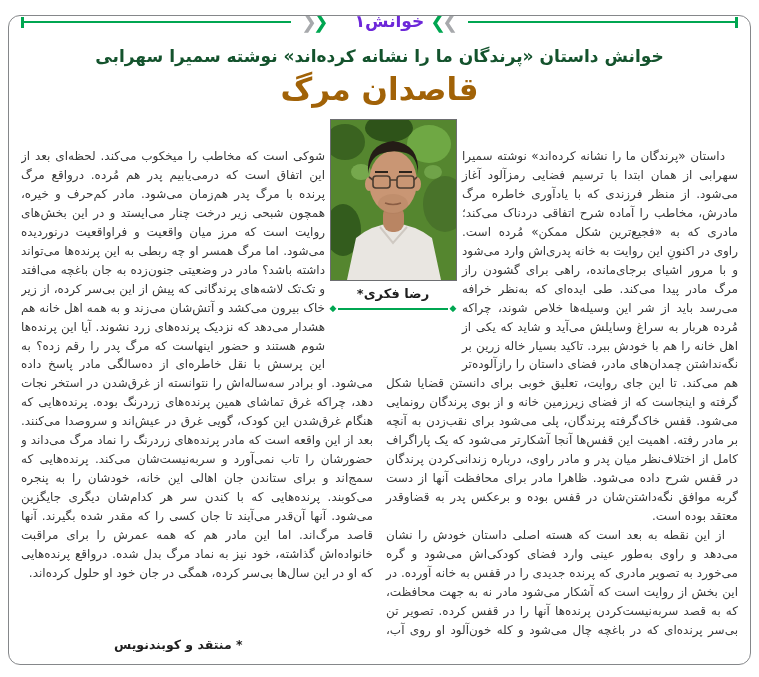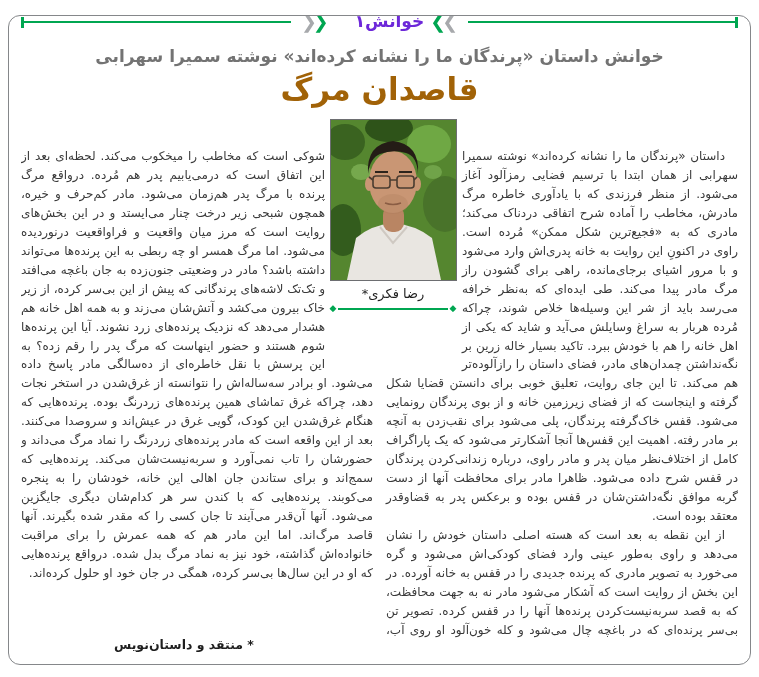--- a/index.html
+++ b/index.html
@@ -12,28 +12,28 @@
   .green-rule::before,.green-rule::after{content:"";position:absolute;top:-4px;width:3px;height:11px;background:#00A651;}
   .green-rule::before{left:-2px}
   .green-rule::after{right:-2px}
   .kicker{position:relative;z-index:2;direction:ltr;display:flex;align-items:center;justify-content:center;
     width:max-content;margin:-7px auto 0;background:#fff;padding:0 12px;}
   .chev-pair{display:flex;align-items:center;}
   .chev{font-size:19px;font-weight:bold;line-height:1;margin:0 -2px;}
   .chev.green{color:#00A651;}
   .chev.gray{color:#A7A9AC;}
   .kicker-label{color:#6d28d9;font-weight:bold;font-size:17px;padding:0 8px;direction:rtl;margin-left:20px;}
-  .headline{margin-top:15px;text-align:center;direction:rtl;font-weight:bold;font-size:17px;color:#737373;letter-spacing:-0.2px;}
+  .headline{margin-top:15px;text-align:center;direction:rtl;font-weight:bold;font-size:17px;color:#14532d;letter-spacing:-0.2px;}
   .title{margin:5px 0 2px;text-align:center;direction:rtl;font-weight:bold;font-size:31px;color:#a16207;}
   .body-wrap{position:relative;margin-top:8px;}
   
   .photo-block{position:absolute;z-index:1;top:4px;left:50%;width:127px;margin-left:-50px;background:#fff;padding-bottom:2px;}
   .photo{width:125px;height:160px;border:1px solid #6d6e71;}
   .photo svg{display:block;}
-  .photo-caption{direction:rtl;text-align:center;font-weight:normal;font-size:13px;color:#1f1f1f;padding:5px 0 3px;}
+  .photo-caption{direction:rtl;text-align:center;font-weight:bold;font-size:13px;color:#1f1f1f;padding:5px 0 3px;}
   .cap-rule{display:flex;align-items:center;gap:2px;}
   .diamond{color:#00A651;font-size:9px;line-height:1;}
   .cap-line{flex:1;height:2px;background:#00A651;}
   
   .columns{display:flex;direction:rtl;gap:13px;max-height:523px;overflow:hidden;}
   .col{flex:1;direction:rtl;text-align:justify;font-size:12px;line-height:1.58;color:#3a3a3a;margin-top:32px;}
   .col p{margin:0;}
   .col p.indent{text-indent:13px;}
   .spacer.sp-r{float:left;width:76px;height:212px;}
   .spacer.sp-l{float:right;width:48px;height:212px;}
@@ -110,16 +110,16 @@
           <p class="indent">از این نقطه به بعد است که هسته اصلی داستان خودش را نشان می‌دهد و راوی به‌طور عینی وارد فضای کودکی‌اش می‌شود و گره می‌خورد به تصویر مادری که پرنده جدیدی را در قفس به خانه آورده. در این بخش از روایت است که آشکار می‌شود مادر نه به جهت محافظت، که به قصد سربه‌نیست‌کردن پرنده‌ها آنها را در قفس کرده. تصویر تن بی‌سر پرنده‌ای که در باغچه چال می‌شود و کله خون‌آلود او روی آب، همان</p>
         </div>
         <div class="col">
           <div class="spacer sp-l"></div>
           <p>شوکی است که مخاطب را میخکوب می‌کند. لحظه‌ای بعد از این اتفاق است که درمی‌یابیم پدر هم مُرده. درواقع مرگ پرنده با مرگ پدر هم‌زمان می‌شود. مادر کم‌حرف و خیره، همچون شبحی زیر درخت چنار می‌ایستد و در این بخش‌های روایت است که مرز میان واقعیت و فراواقعیت درنوردیده می‌شود. اما مرگ همسر او چه ربطی به این پرنده‌ها می‌تواند داشته باشد؟ مادر در وضعیتی جنون‌زده به جان باغچه می‌افتد و تک‌تک لاشه‌های پرندگانی که پیش از این بی‌سر کرده، از زیر خاک بیرون می‌کشد و آتش‌شان می‌زند و به همه اهل خانه هم هشدار می‌دهد که نزدیک پرنده‌های زرد نشوند. آیا این پرنده‌ها شوم هستند و حضور اینهاست که مرگ پدر را رقم زده؟ به این پرسش با نقل خاطره‌ای از ده‌سالگی مادر پاسخ داده می‌شود. او برادر سه‌ساله‌اش را نتوانسته از غرق‌شدن در استخر نجات دهد، چراکه غرق تماشای همین پرنده‌های زردرنگ بوده. پرنده‌هایی که هنگام غرق‌شدن این کودک، گویی غرق در عیش‌اند و سروصدا می‌کنند. بعد از این واقعه است که مادر پرنده‌های زردرنگ را نماد مرگ می‌داند و حضورشان را تاب نمی‌آورد و سربه‌نیست‌شان می‌کند. پرنده‌هایی که سمج‌اند و برای ستاندن جان اهالی این خانه، خودشان را به پنجره می‌کوبند. پرنده‌هایی که با کندن سر هر کدام‌شان دیگری جایگزین می‌شود. آنها آن‌قدر می‌آیند تا جان کسی را که مقدر شده بگیرند. آنها قاصد مرگ‌اند. اما این مادر هم که همه عمرش را برای مراقبت خانواده‌اش گذاشته، خود نیز به نماد مرگ بدل شده. درواقع پرنده‌هایی که او در این سال‌ها بی‌سر کرده، همگی در جان خود او حلول کرده‌اند.</p>
         </div>
       </div>
 
     </div>
 
-    <div class="footer-note">* منتقد و داستان‌نویس</div>
+    <div class="footer-note">* منتقد و کوبند‌نویس</div>
 
   </div>
 </div>
 
 </body></html>

